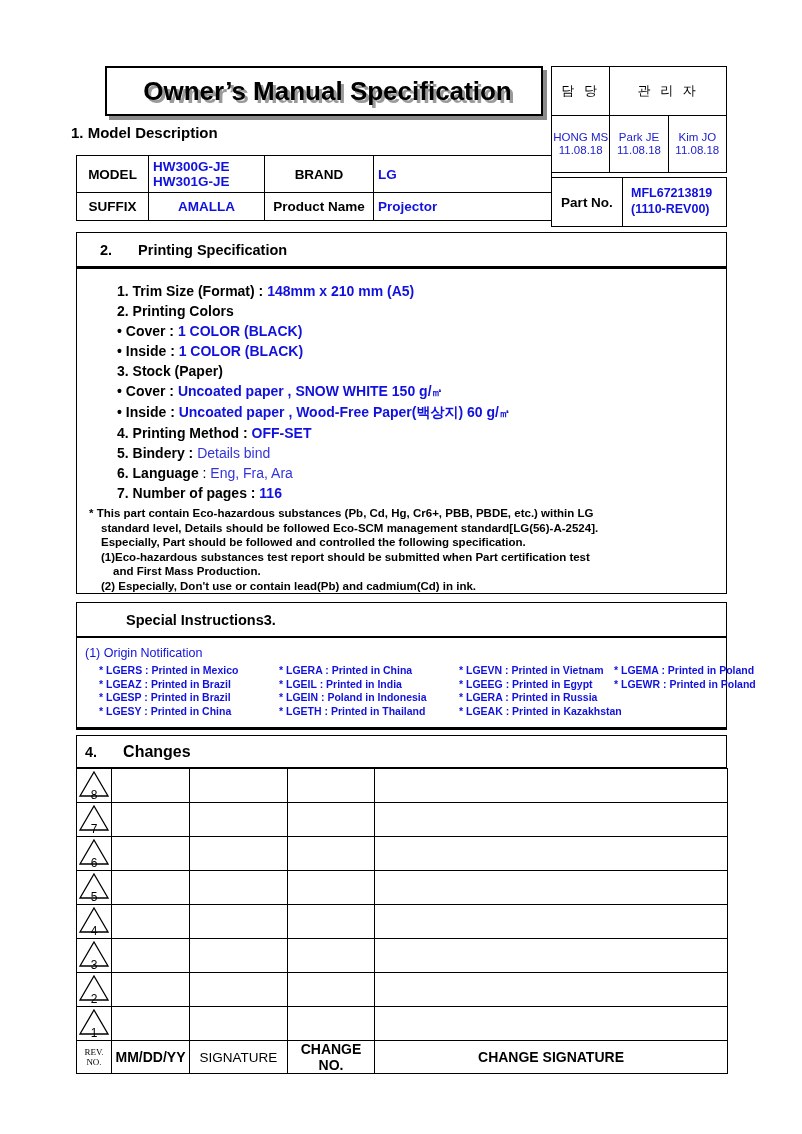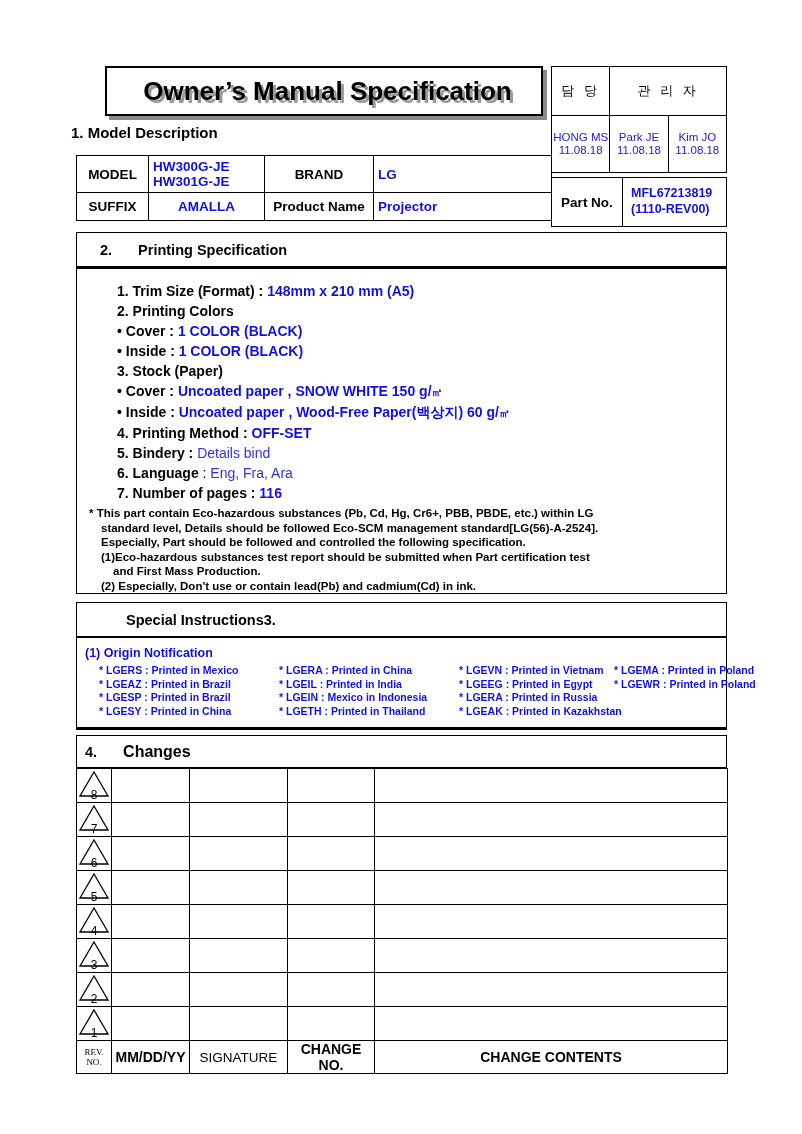--- a/index.html
+++ b/index.html
@@ -192,21 +192,21 @@
     border-top: none;
     border-bottom: 3px solid #000;
     box-sizing: border-box;
     background: #fff;
   }
   .si-title {
     position: absolute;
     left: 8px;
     top: 8px;
     font-size: 12.5px;
-    font-weight: bold;
+    font-weight: normal;
     color: #1111dd;
   }
   .origin-grid {
     position: absolute;
     left: 22px;
     top: 26px;
     display: grid;
     grid-template-columns: 180px 180px 155px 135px;
     row-gap: 0px;
     font-size: 10.5px;
@@ -387,21 +387,21 @@
     <div class="origin-grid">
       <div>* LGERS : Printed in Mexico</div>
       <div>* LGERA : Printed in China</div>
       <div>* LGEVN : Printed in Vietnam</div>
       <div>* LGEMA : Printed in Poland</div>
       <div>* LGEAZ : Printed in Brazil</div>
       <div>* LGEIL : Printed in India</div>
       <div>* LGEEG : Printed in Egypt</div>
       <div>* LGEWR : Printed in Poland</div>
       <div>* LGESP : Printed in Brazil</div>
-      <div>* LGEIN : Mexico in Indonesia</div>
+      <div>* LGEIN : Poland in Indonesia</div>
       <div>* LGERA : Printed in Russia</div>
       <div></div>
       <div>* LGESY : Printed in China</div>
       <div>* LGETH : Printed in Thailand</div>
       <div>* LGEAK : Printed in Kazakhstan</div>
       <div></div>
     </div>
   </div>
 
   <div class="chg-box">
@@ -533,18 +533,18 @@
     </tr>
 
     <tr class="foot">
       <td>
         <div class="revno">REV.</div>
         <div class="revno">NO.</div>
       </td>
       <td class="f-bold">MM/DD/YY</td>
       <td class="f-reg">SIGNATURE</td>
       <td class="f-bold">CHANGE NO.</td>
-      <td class="f-bold">CHANGE   CONTENTS</td>
+      <td class="f-bold">CHANGE   SIGNATURE</td>
     </tr>
   </tbody>
     </table>
 
 </div>
 
 </body></html>

